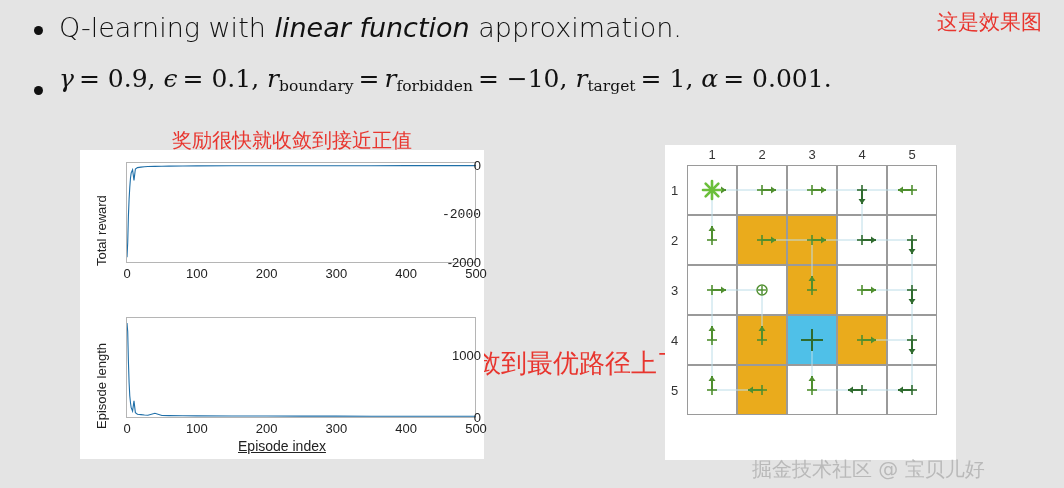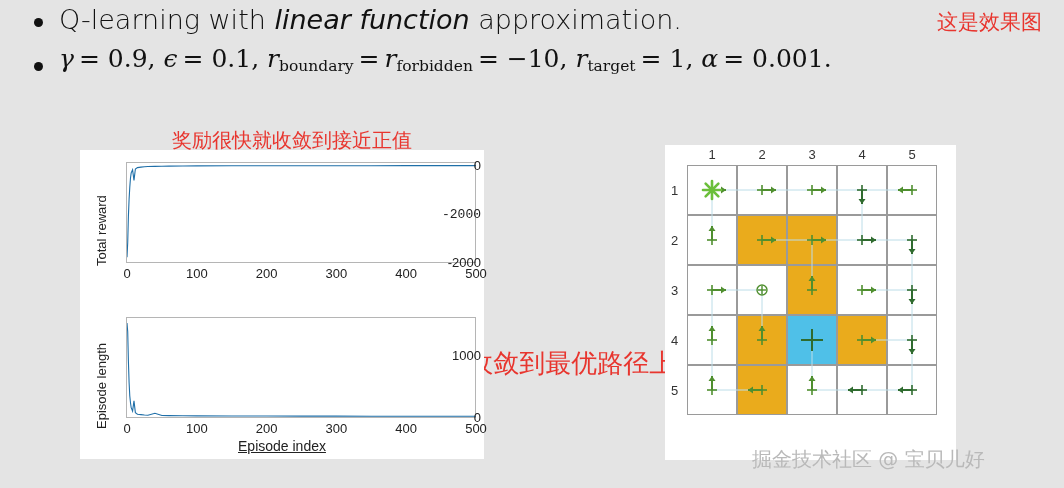--- a/index.html
+++ b/index.html
@@ -9,32 +9,32 @@
     font-family:"Liberation Sans", sans-serif;
     overflow:hidden;position:relative;
   }
   
   .bullets{position:absolute;left:34px;top:4px;width:1010px;}
   .bullet{display:flex;align-items:flex-start;}
   .bullet .dot{
     width:9px;height:9px;border-radius:50%;background:#111;
     margin-right:16px;flex:none;
   }
-  .b1{margin-top:0;}
+  .b1{margin-top:8px;}
   .b1 .dot{margin-top:14px;}
-  .b2{margin-top:10px;}
+  .b2{margin-top:22px;align-items:flex-end;}
   .b2 .dot{margin-top:17px;}
   .b-text{font-size:27px;color:#111;line-height:1.15;font-family:"DejaVu Sans",sans-serif;font-weight:300;}
   .b-text .it{font-style:italic;}
   .math{font-family:"DejaVu Serif",serif;font-size:25px;color:#111;line-height:1.1;white-space:nowrap;}
   .math .v{font-style:italic;}
   .math sub{font-size:.62em;font-style:normal;vertical-align:-0.25em;}
   
   .cn-red{
-    color:#e8352e;font-family:Liberation Mono, monospace;
+    color:#e8352e;font-family:Liberation Sans, sans-serif;
     position:absolute;white-space:nowrap;font-weight:500;
   }
   #ann-effect{right:22px;top:8px;font-size:21px;}
   #ann-reward{left:172px;top:127px;font-size:20px;}
   #ann-episode{left:176px;top:346px;font-size:26px;}
   
   .chart-panel{
     position:absolute;left:80px;top:150px;width:404px;height:309px;
     background:#fff;
   }
@@ -75,21 +75,21 @@
   .col-hdr{top:-18px;transform:translateX(-50%);}
   .row-hdr{left:-16px;transform:translateY(-50%);}
   .cell{
     position:absolute;width:50px;height:50px;box-sizing:border-box;
     border:1px solid #9a9a9a;
   }
   .cell.forbidden{background:#eaab1c;}
   .cell.target{background:#4fc0e8;}
   
   #watermark{
-    position:absolute;left:752px;top:446px;font-size:20px;color:#b9b9b9;
+    position:absolute;left:752px;top:456px;font-size:20px;color:#b9b9b9;
     font-family:"DejaVu Sans",sans-serif;white-space:nowrap;
   }
 </style>
 </head>
 <body>
 
 <div class="bullets">
 
   <div class="bullet b1">
     <div class="dot"></div>

